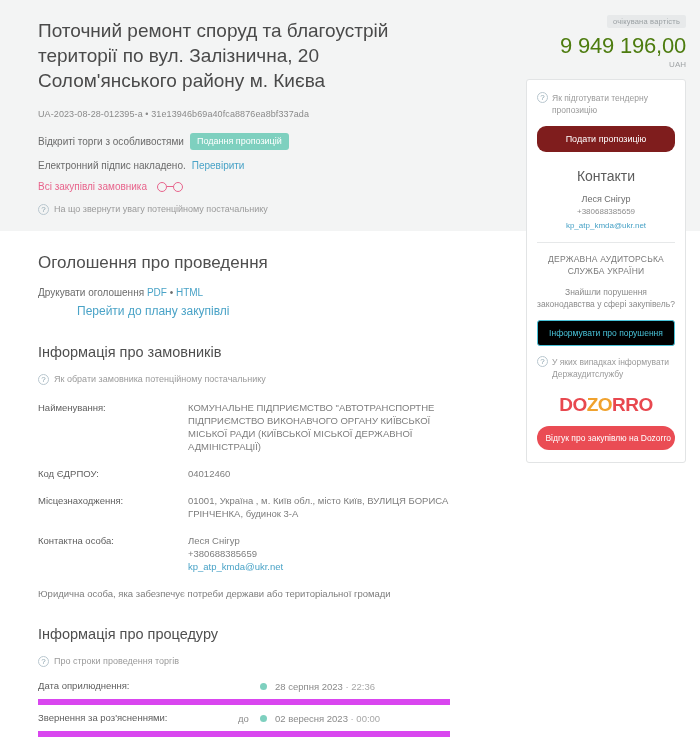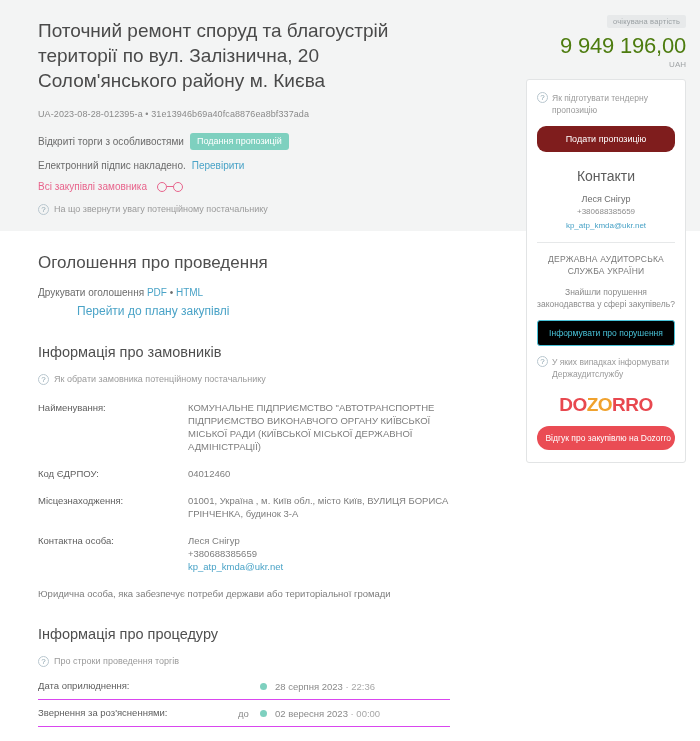--- a/index.html
+++ b/index.html
@@ -229,21 +229,21 @@
     color: #5e5e5e;
   }
   .kv .v { color: #7d7d7d; }
   .kv .v .mail { color:#4aa3c7; }
   .date-table { margin-top: 6px; }
   .drow {
     display: flex;
     align-items: center;
     font-size: 9.5px;
     padding: 7px 0;
-    border-top: 1px solid #d946ef;
+    border-top: 6px solid #d946ef;
   }
   .drow:first-child { border-top: none; }
   .drow .dk { width: 200px; flex: none; color: #5e5e5e; line-height: 12px; }
   .drow .dpre { width: 22px; flex:none; color:#8a8a8a; }
   .drow .dot {
     width: 7px; height: 7px; border-radius: 50%;
     background: #7ed0bf; flex: none; margin-right: 8px;
   }
   .drow .dv { color: #8a8a8a; }
   .drow .dv .t { color: #a7a7a7; }

